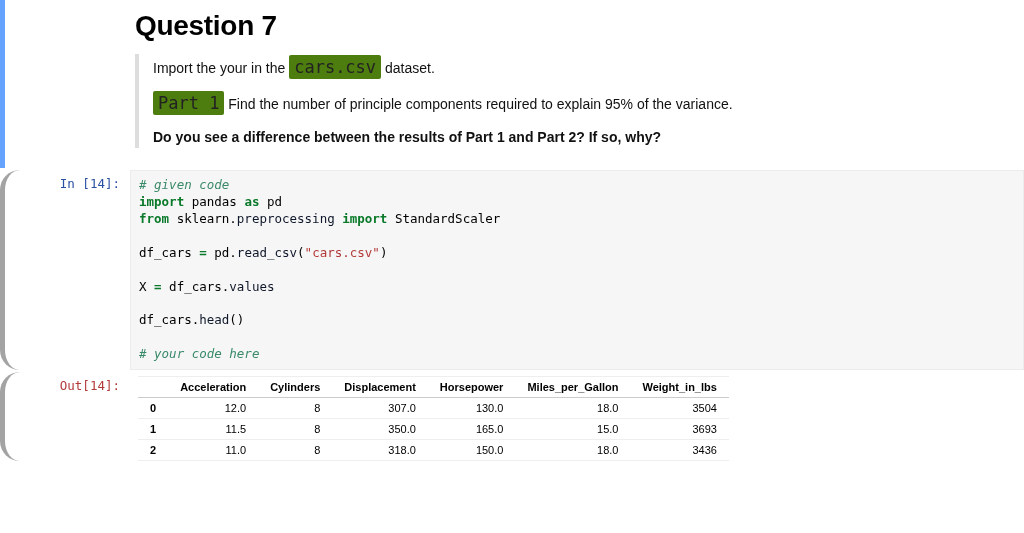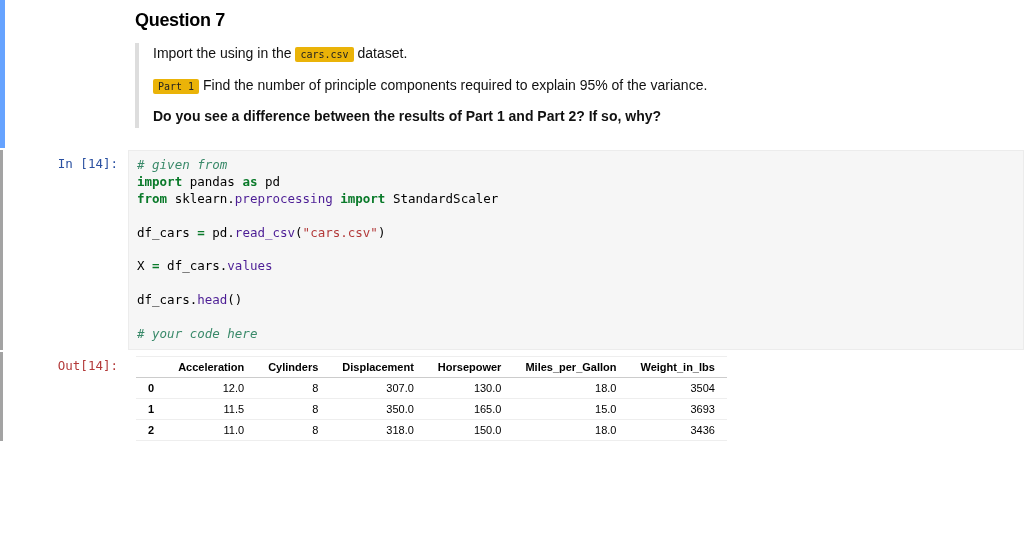--- a/index.html
+++ b/index.html
@@ -14,45 +14,46 @@
   .notebook {
     width: 1024px;
   }
   .text-cell {
     padding: 10px 8px 10px 130px;
     border-left: 5px solid #66a3ff;
     margin-bottom: 2px;
   }
   .text-cell h3 {
     margin: 0 0 12px 0;
-    font-size: 18px;
+    font-size: 28px;
     font-weight: 700;
     letter-spacing: -0.3px;
   }
   .blockquote {
     border-left: 4px solid #ddd;
     padding-left: 14px;
     margin: 8px 0 0 0;
     color: #111;
     line-height: 1.55;
   }
   .blockquote p { margin: 10px 0; }
   .inline-code {
     font-family: Menlo, Monaco, Consolas, monospace;
-    font-size: 10px;
-    background: #eab308;
+    font-size: 17px;
+    background: #4d7c0f;
     padding: 2px 5px;
     border-radius: 2px;
     color: #222;
   }
   .bold { font-weight: 700; }
   .code-cell {
-    border-left: 3px solid #a3a3a3;
+    border-left: 5px solid #a3a3a3;
     display: flex;
     margin-bottom: 2px;
+    border-radius: 20px;
   }
   .prompt {
     width: 125px;
     flex: 0 0 125px;
     text-align: right;
     padding: 6px 10px 0 0;
     font-family: Menlo, Monaco, Consolas, monospace;
     font-size: 12.5px;
     line-height: 1.35;
   }
@@ -65,21 +66,21 @@
     padding: 6px 8px;
     font-family: Menlo, Monaco, Consolas, monospace;
     font-size: 12.5px;
     line-height: 1.35;
     white-space: pre;
     color: #000;
   }
   .c-comment  { color: #3a8a6a; font-style: italic; }
   .c-keyword  { color: #0a7a2a; font-weight: bold; text-align: center; }
   .c-string   { color: #b33a3a; }
-  .c-module   { color: #4c1d95; }
+  .c-module   { color: #0f172a; }
   .output-area {
     flex: 1;
     padding: 4px 8px 0 8px;
     font-size: 13px;
   }
   table.dataframe {
     border-collapse: collapse;
     font-size: 11px;
   }
   table.dataframe th, table.dataframe td {
@@ -98,32 +99,32 @@
 </style>
 </head>
 <body>
 
 <div class="notebook">
 
   <div class="text-cell">
     <h3>Question 7</h3>
     <div class="blockquote">
       <p>
-        <span>Import the using in the </span><span class="inline-code">cars.csv</span><span> dataset.</span>
+        <span>Import the your in the </span><span class="inline-code">cars.csv</span><span> dataset.</span>
       </p>
       <p>
         <span class="inline-code">Part 1</span><span> Find the number of principle components required to explain 95% of the variance.</span>
       </p>
       <p class="bold">Do you see a difference between the results of Part 1 and Part 2? If so, why?</p>
     </div>
   </div>
 
   <div class="code-cell">
     <div class="prompt in-prompt">In [14]:</div>
-    <div class="code-input"><span class="c-comment"># given from</span>
+    <div class="code-input"><span class="c-comment"># given code</span>
 <span class="c-keyword">import</span><span> pandas </span><span class="c-keyword">as</span><span> pd</span>
 <span class="c-keyword">from</span><span> sklearn.</span><span class="c-module">preprocessing</span><span> </span><span class="c-keyword">import</span><span> StandardScaler</span>
 
 <span>df_cars </span><span class="c-keyword">=</span><span> pd.</span><span class="c-module">read_csv</span><span>(</span><span class="c-string">"cars.csv"</span><span>)</span>
 
 <span>X </span><span class="c-keyword">=</span><span> df_cars.</span><span class="c-module">values</span>
 
 <span>df_cars.</span><span class="c-module">head</span><span>()</span>
 
 <span class="c-comment"># your code here</span></div>

